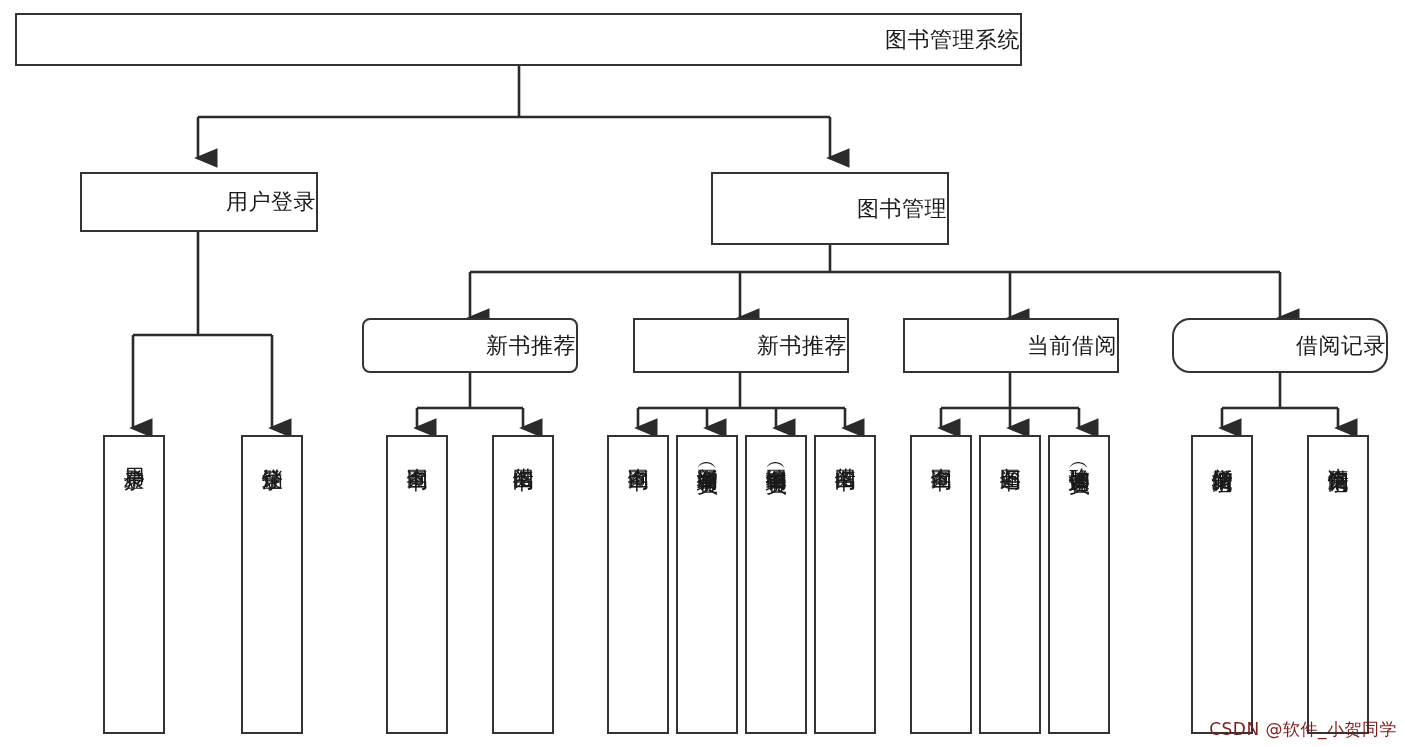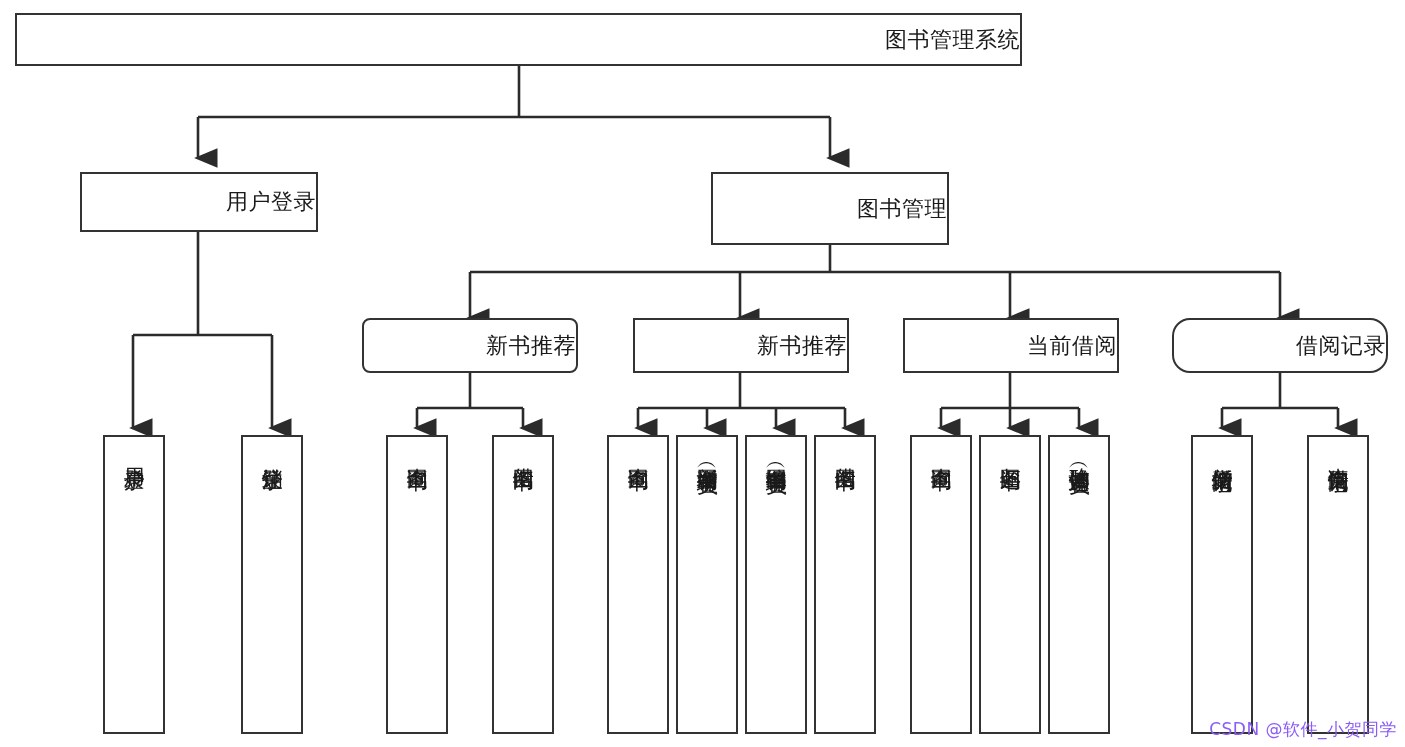--- a/index.html
+++ b/index.html
@@ -54,21 +54,21 @@
     color: #1a1a1a;
   }
   .hlabel {
     white-space: nowrap;
   }
   #watermark {
     position: absolute;
     right: 8px;
     bottom: 6px;
     font-size: 17px;
-    color: #8b5cf6;
+    color: #7f1d1d;
     letter-spacing: 0.5px;
     white-space: nowrap;
     pointer-events: none;
   }
 </style>
 </head>
 <body>
 
 <div id="canvas">
 

